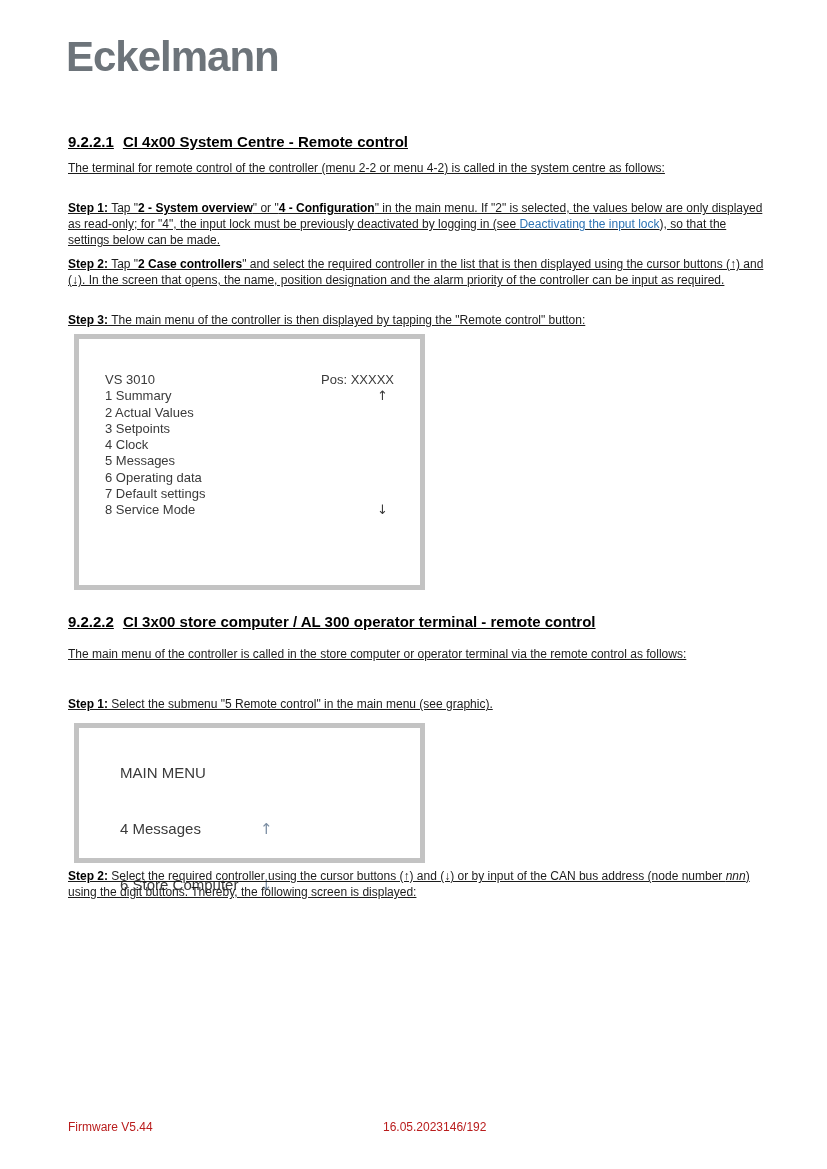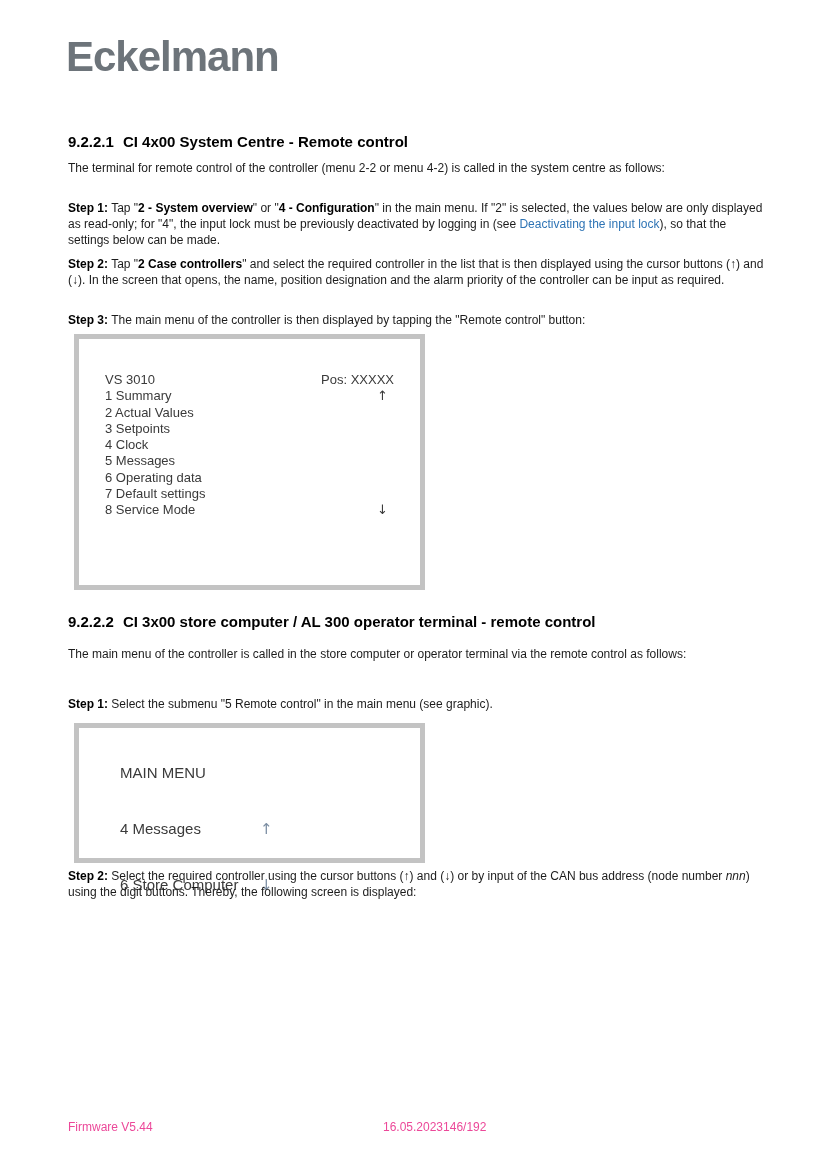--- a/index.html
+++ b/index.html
@@ -1,20 +1,20 @@
 <!DOCTYPE html>
 <html><head>
 <meta charset="utf-8">
 <style>
   html,body{margin:0;padding:0;background:#fff;}
   .page{
     position:relative;width:827px;height:1169px;background:#ffffff;
     font-family:"Liberation Sans",sans-serif;color:#1c1c1c;overflow:hidden;
   }
-  .abs{position:absolute;left:68px;width:697px;}
+  .abs{position:absolute;left:68px;width:697px;text-decoration:underline;}
   .logo{
     position:absolute;top:36px;left:66px;
     font-size:42px;font-weight:bold;letter-spacing:-1px;
     color:#6d747a;line-height:1;
   }
   .heading{
     font-size:15px;font-weight:bold;color:#000;line-height:18px;
   }
   .heading .h-num{margin-right:9px;}
   .para{font-size:12px;line-height:16px;}
@@ -31,21 +31,21 @@
     font-size:13px;line-height:16.3px;white-space:pre;
   }
   .terminal1 .t-right{text-align:right;min-width:90px;}
   .terminal2{top:723px;width:351px;height:140px;padding:17px 10px 0 16px;}
   .terminal2 .t-row{font-size:15px;line-height:18.7px;white-space:pre;}
   .terminal2 .t-label{display:inline-block;width:140px;}
   .arrow{font-family:"DejaVu Sans",sans-serif;}
   .arrow-soft{color:#7b8da2;}
   .footer{
     position:absolute;top:1120px;left:68px;width:690px;
-    display:flex;font-size:12px;color:#ec4899;
+    display:flex;font-size:12px;color:#b91c1c;
   }
   .footer .f-left{flex:1;text-align:left;}
   .footer .f-center{flex:0 0 auto;}
   .footer .f-right{flex:1;text-align:left;}
 </style>
 </head>
 <body>
 
 <div class="page">
 

